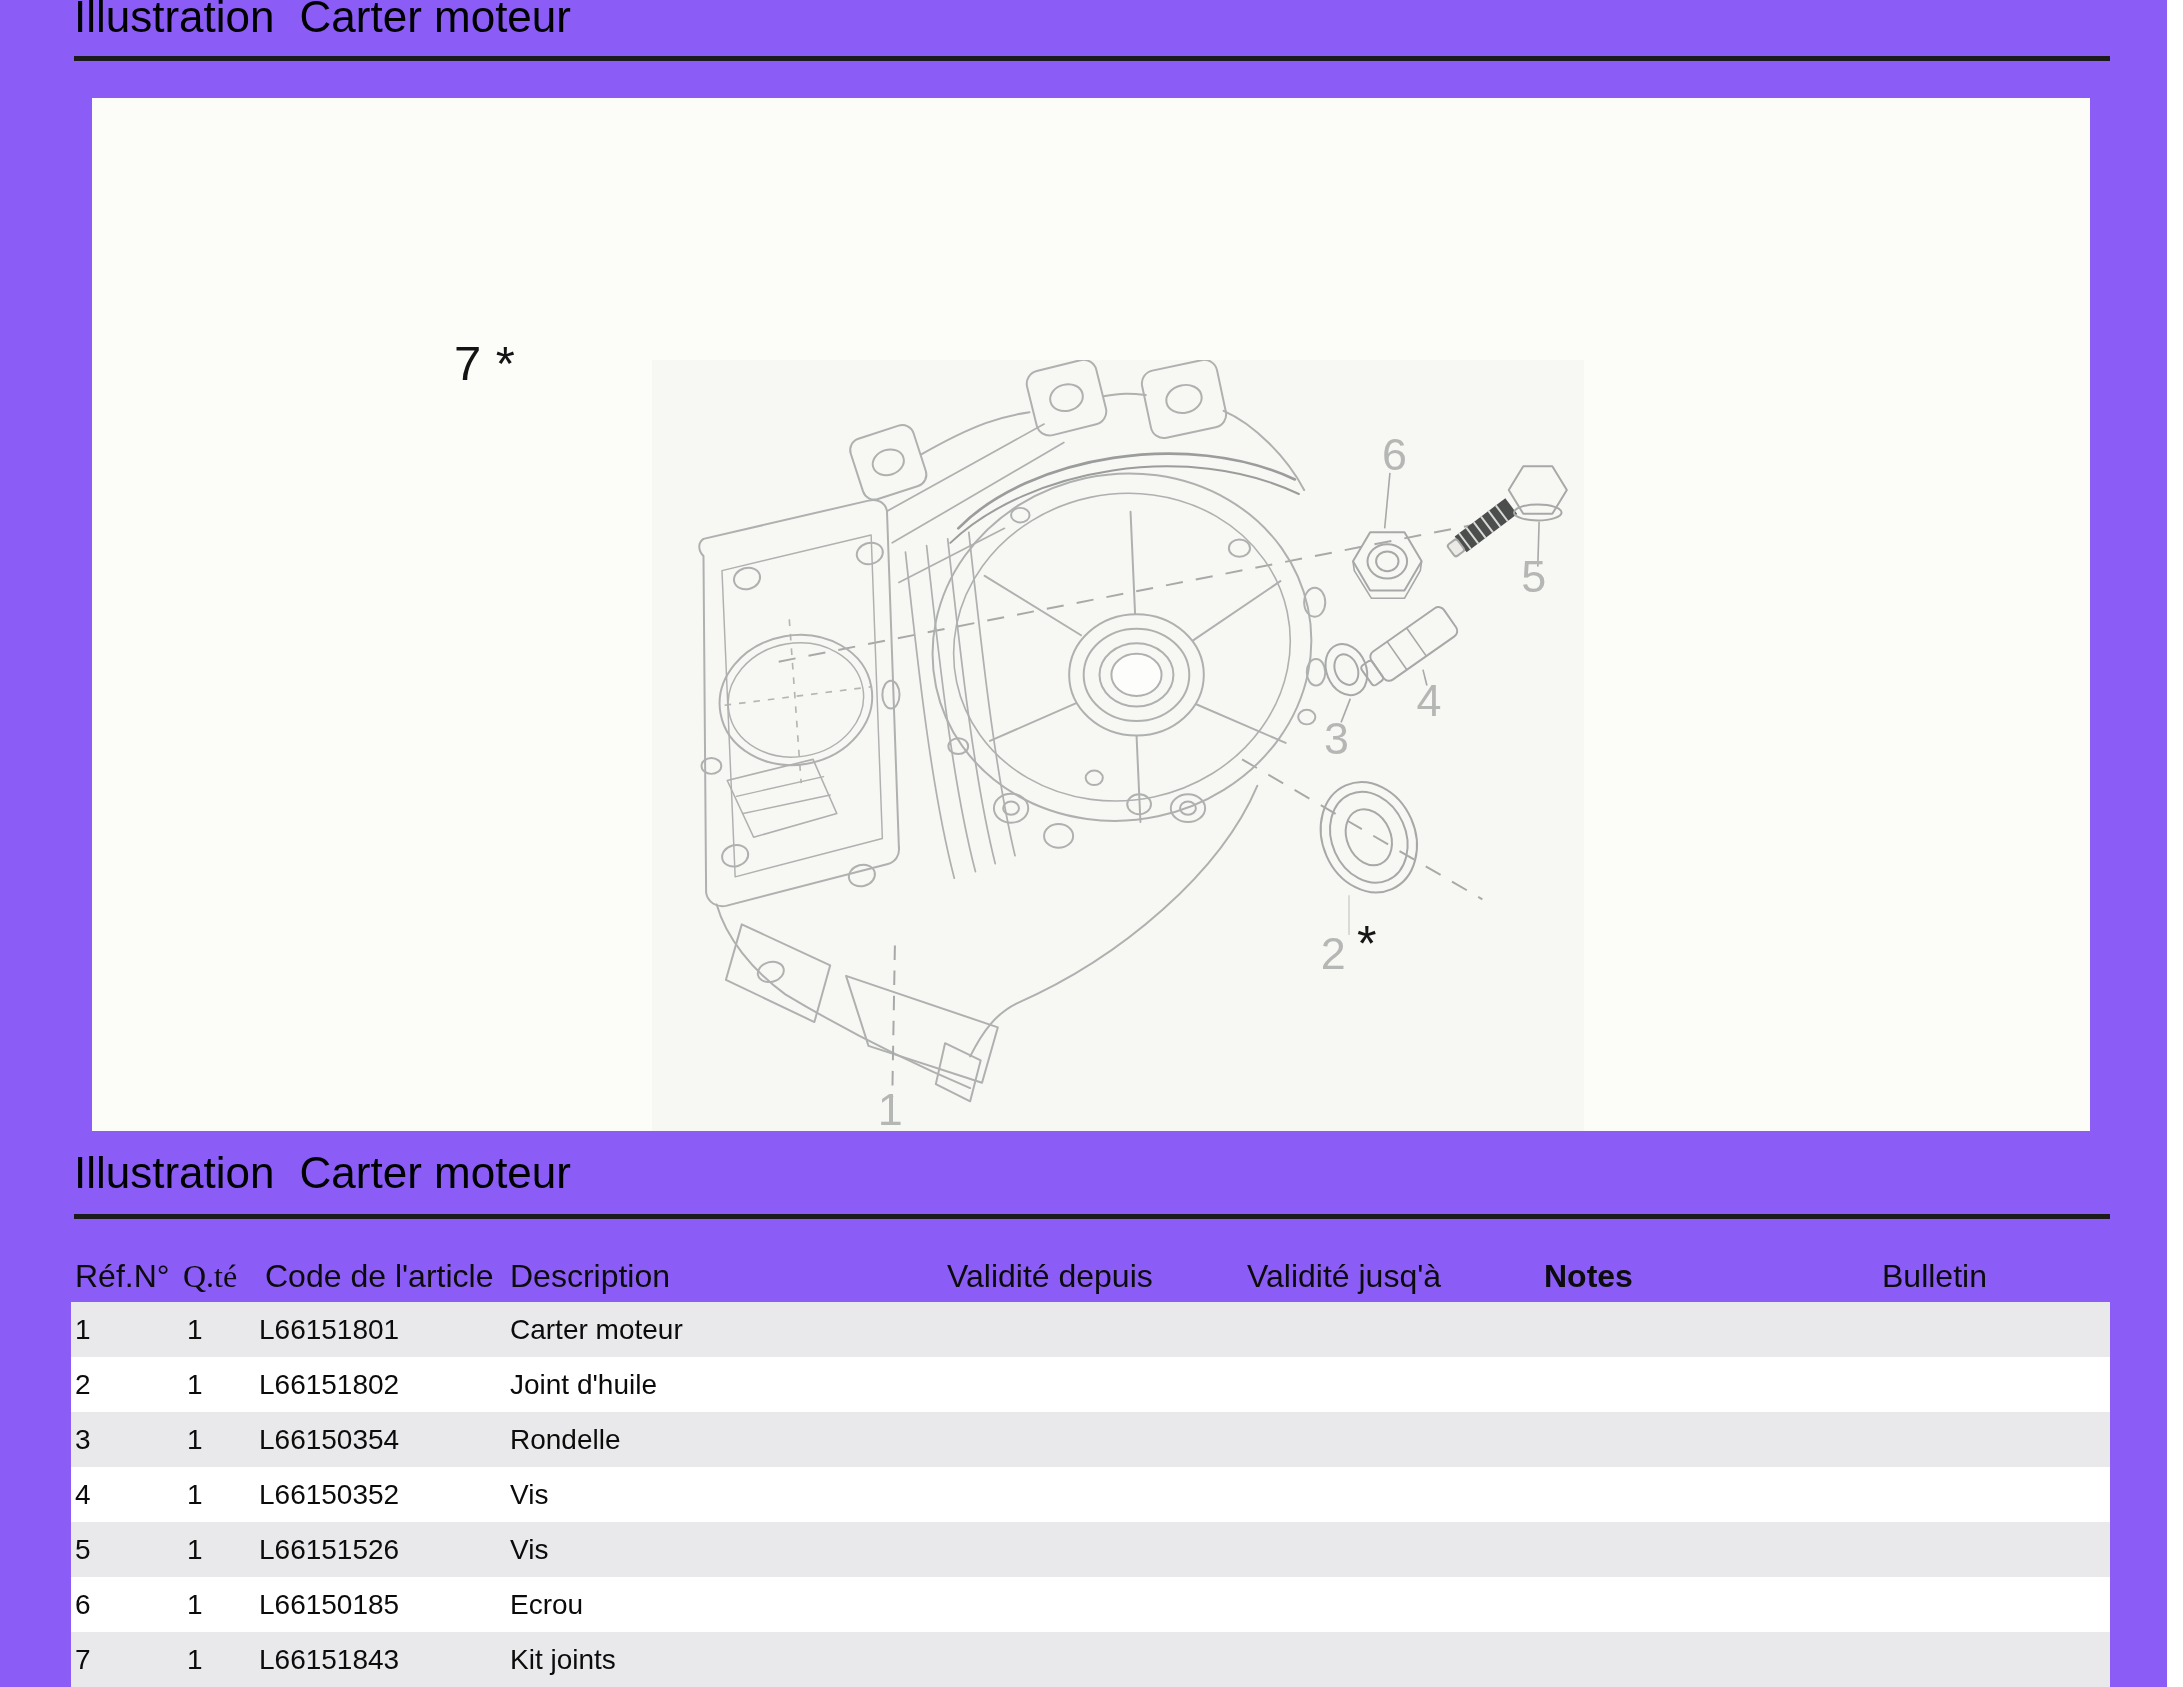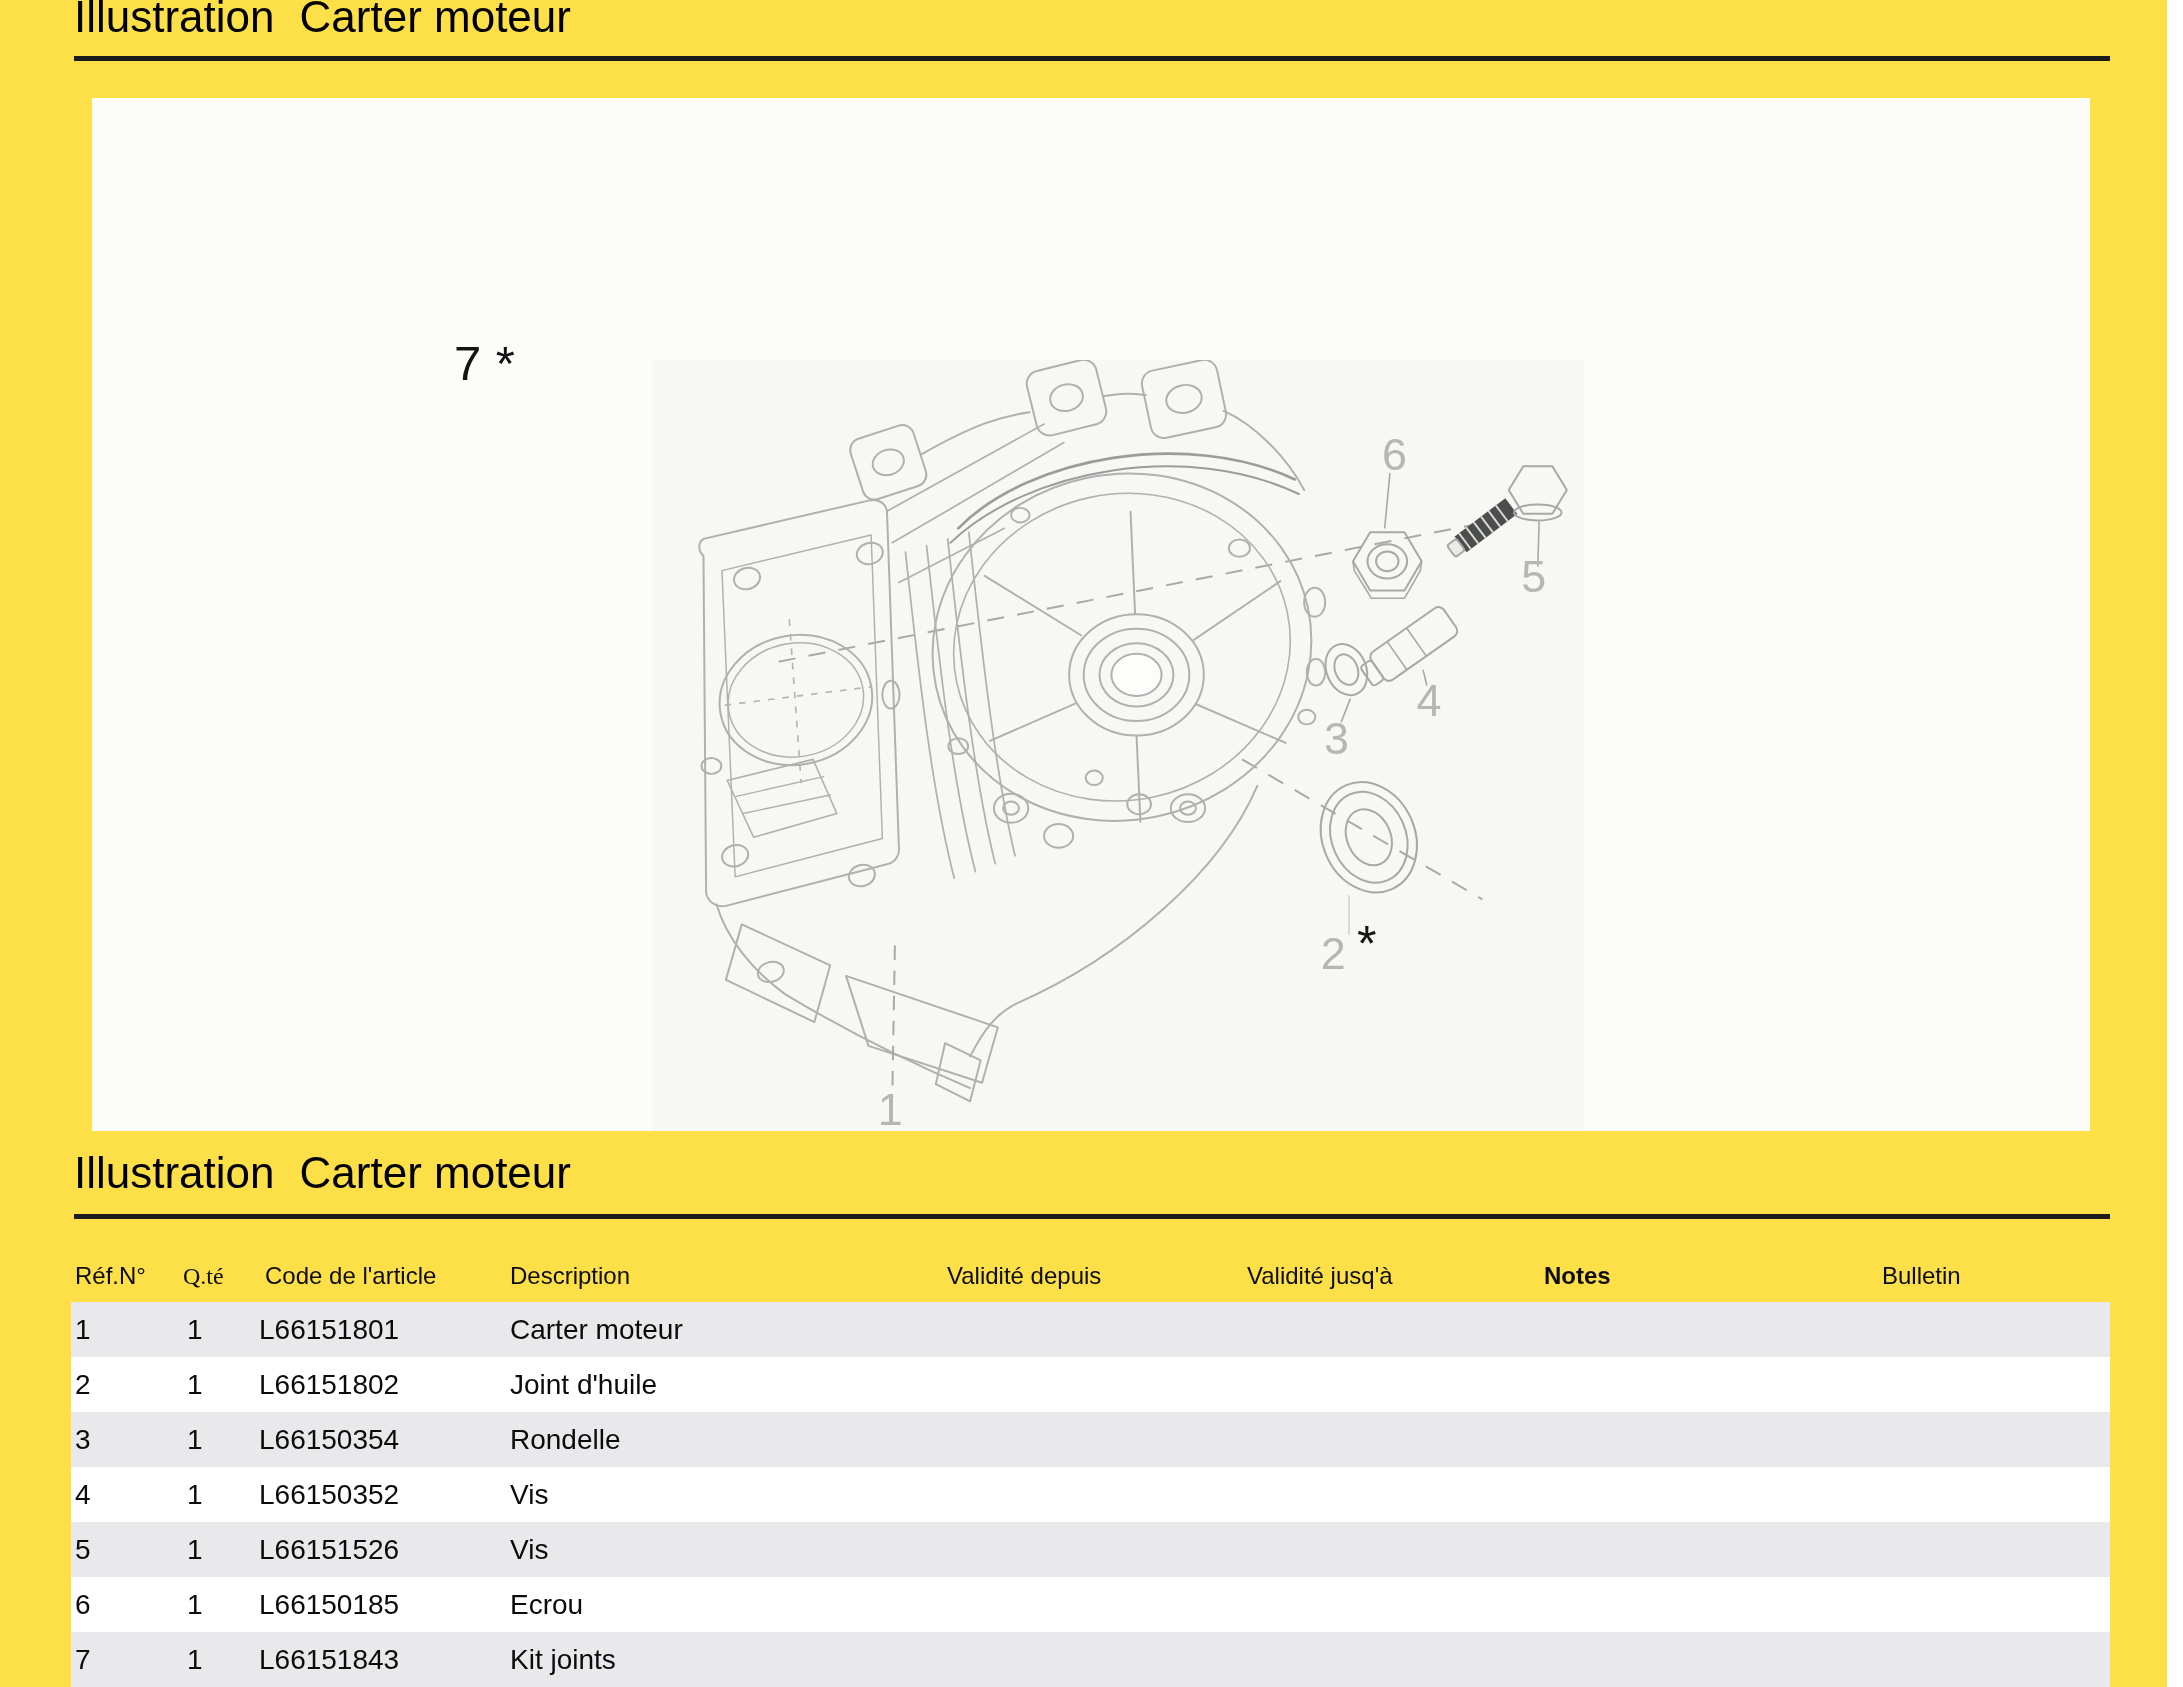--- a/index.html
+++ b/index.html
@@ -1,26 +1,26 @@
 <!DOCTYPE html>
 <html style="font-size:10.6px"><head>
 <meta charset="utf-8">
 <style>
   html,body{margin:0;padding:0;background:#ffffff;}
-  .page{position:relative;width:2167px;height:1688px;background:#fde047;overflow:hidden;
+  .page{position:relative;width:2167px;height:1688px;background:#8b5cf6;overflow:hidden;
         font-family:"Liberation Sans","DejaVu Sans",sans-serif;color:#0b0b0b;}
   .sec-title{position:absolute;left:74px;font-size:44px;line-height:46px;color:#000;white-space:nowrap;}
   .sec-title .t2{margin-left:25px;}
   .rule{position:absolute;left:74px;width:2036px;height:5.3px;background:#1b1b1b;}
   .panel{position:absolute;left:92px;top:98px;width:1998px;height:1033px;background:#fcfcf9;}
   .bitmap{position:absolute;left:652px;top:360px;width:932px;height:771px;background:#f7f7f4;}
   .bitmap svg{position:absolute;left:0;top:0;width:100%;height:100%;}
   .callout7{position:absolute;left:454px;top:335px;font-size:49px;color:#141414;white-space:nowrap;}
   .callout7 .ast{margin-left:14.5px;}
-  .thead{position:absolute;left:0;top:1259px;width:2183px;height:34px;font-size:24px;line-height:34px;color:#0c0c0c;}
+  .thead{position:absolute;left:0;top:1259px;width:2183px;height:34px;font-size:32px;line-height:34px;color:#0c0c0c;}
   .thead span{position:absolute;white-space:nowrap;}
   .h-ref{left:75px;}.h-qty{left:183px;font-family:Liberation Serif, serif;}.h-code{left:265px;text-align:right;}.h-desc{left:510px;}
   .h-from{left:947px;}.h-to{left:1247px;}.h-notes{left:1544px;font-weight:bold;}.h-bull{left:1882px;}
   .tbody{position:absolute;left:71px;top:1302px;width:2039px;}
   .trow{position:relative;width:2039px;height:55px;font-size:28px;line-height:55px;background:#ffffff;}
   .trow.odd{background:#e9e9eb;}
   .cell{position:absolute;top:0;white-space:nowrap;}
   .cell-ref{left:4px;}.cell-qty{left:116px;}.cell-code{left:188px;}.cell-desc{left:439px;}
 </style>
 </head>

